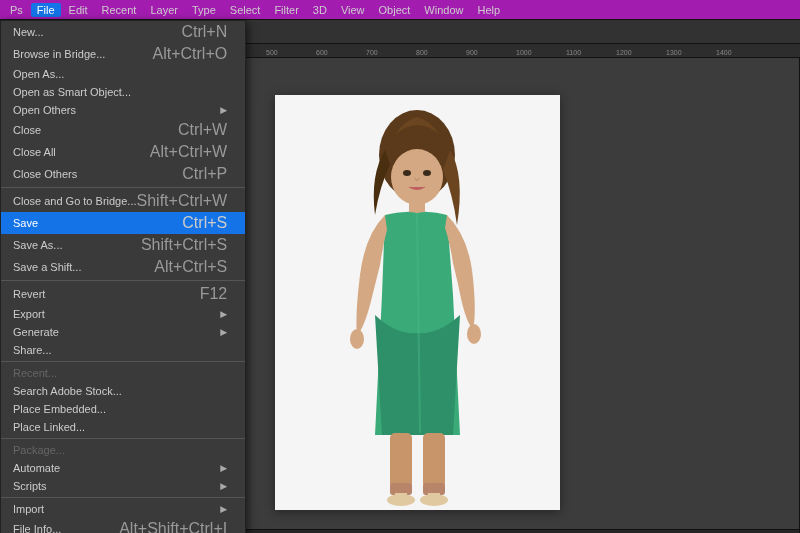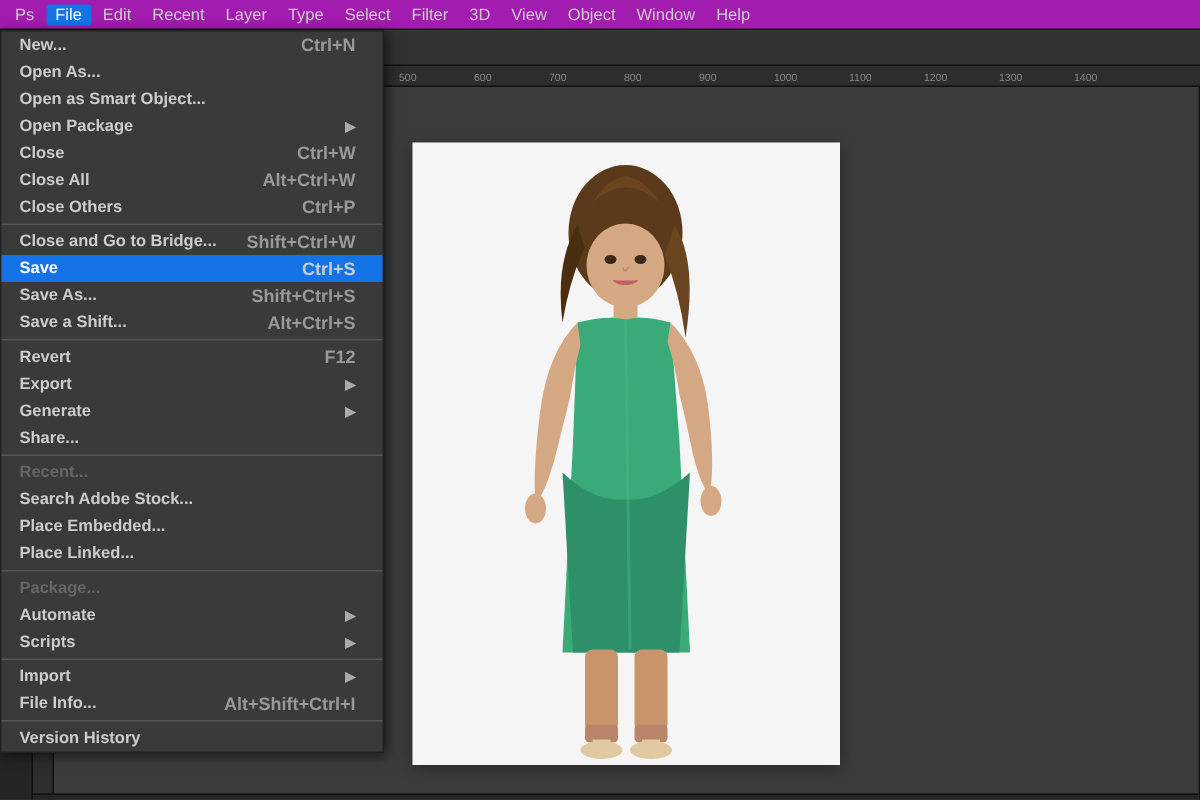--- a/index.html
+++ b/index.html
@@ -145,21 +145,20 @@
 
     
     .dropdown-overlay {
       position: fixed;
       top: 0;
       left: 0;
       width: 800px;
       height: 533px;
       z-index: 100;
       pointer-events: none;
-      font-weight: bold;
     }
     .dropdown {
       position: absolute;
       top: 20px;
       left: 0px;
       background: #3a3a3a;
       border: 1px solid #222;
       min-width: 200px;
       box-shadow: 2px 2px 8px rgba(0,0,0,0.6);
       pointer-events: all;
@@ -180,22 +179,21 @@
       color: #fff;
     }
     .dd-item.disabled { color: #666; cursor: default; }
     .dd-separator {
       height: 1px;
       background: #555;
       margin: 2px 0;
     }
     .dd-shortcut {
       color: #999;
-      font-size: 12px;
-      margin-left: 20px;
+      font-size: 16px;
     }
     .dd-item.highlighted .dd-shortcut { color: #ccc; }
     .dd-arrow {
       font-size: 9px;
       color: #aaa;
     }
 
     
     .status-bar {
       position: absolute;
@@ -371,29 +369,35 @@
 
 <div class="dropdown-overlay">
   <div class="dropdown" id="file-dropdown">
   <div class="dd-item">
         <span>New...</span>
         <div style="display: flex; align-items: center; gap: 4px;">
           <span class="dd-shortcut">Ctrl+N</span>
         </div>
       </div>
       <div class="dd-item">
+        <span>Browse in Bridge...</span>
+        <div style="display: flex; align-items: center; gap: 4px;">
+          <span class="dd-shortcut">Alt+Ctrl+O</span>
+        </div>
+      </div>
+      <div class="dd-item">
         <span>Open As...</span>
         <div style="display: flex; align-items: center; gap: 4px;"></div>
       </div>
       <div class="dd-item">
         <span>Open as Smart Object...</span>
         <div style="display: flex; align-items: center; gap: 4px;"></div>
       </div>
       <div class="dd-item">
-        <span>Open Package</span>
+        <span>Open Others</span>
         <div style="display: flex; align-items: center; gap: 4px;">
           <span class="dd-arrow">▶</span>
         </div>
       </div>
       <div class="dd-item">
         <span>Close</span>
         <div style="display: flex; gap: 4px;">
           <span class="dd-shortcut">Ctrl+W</span>
         </div>
       </div>

